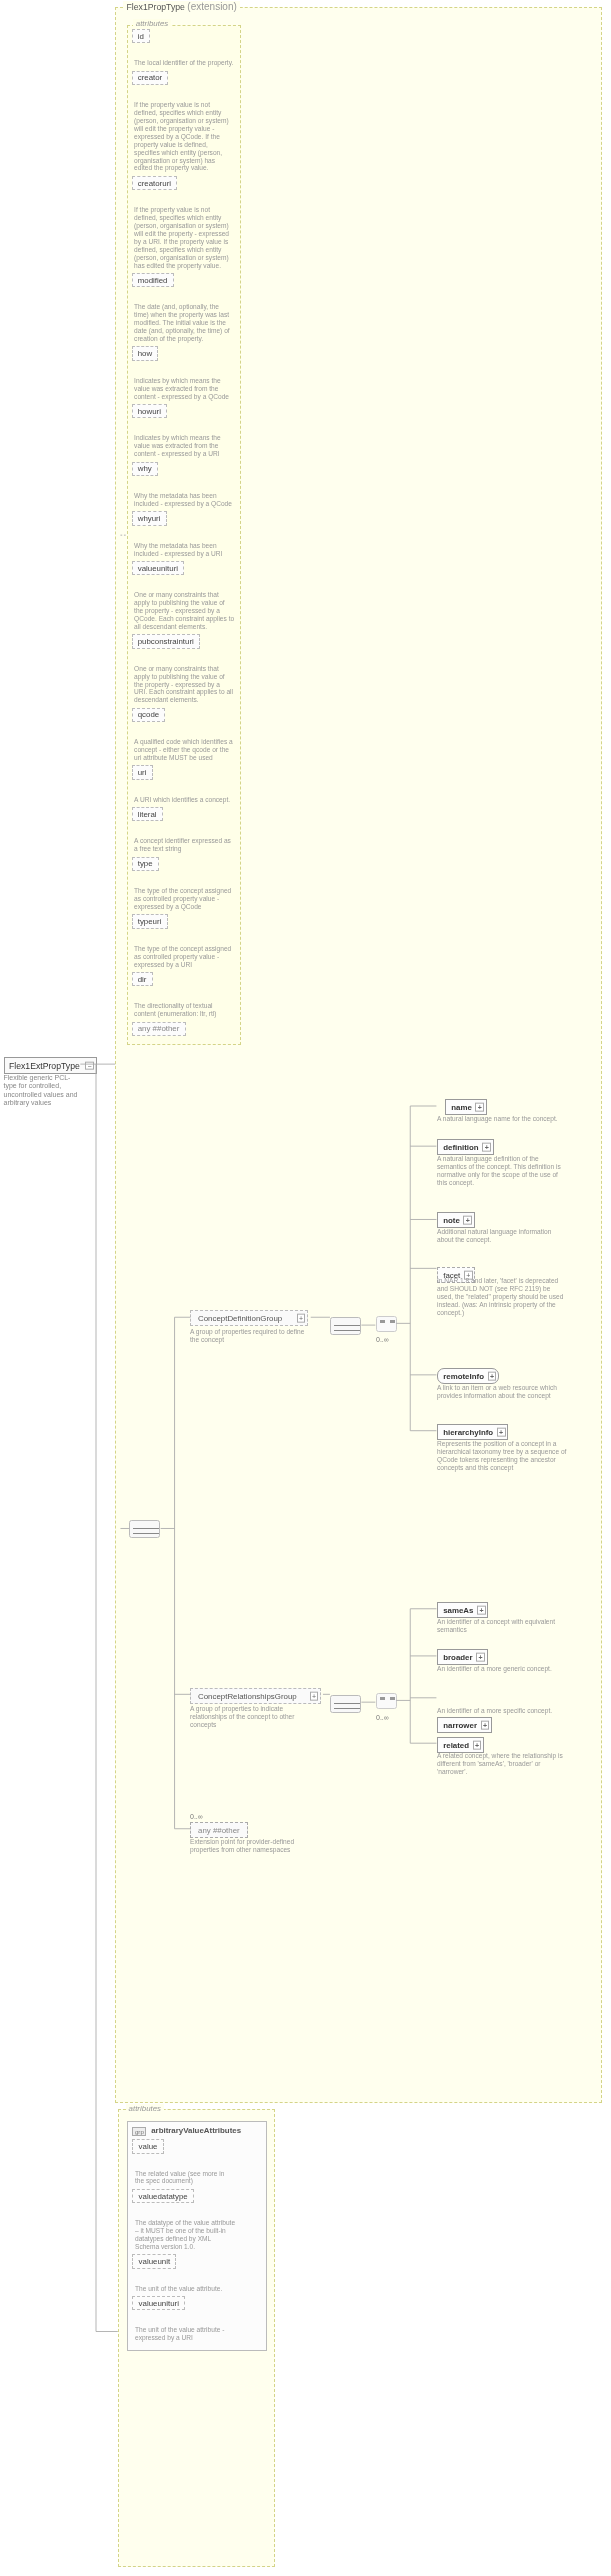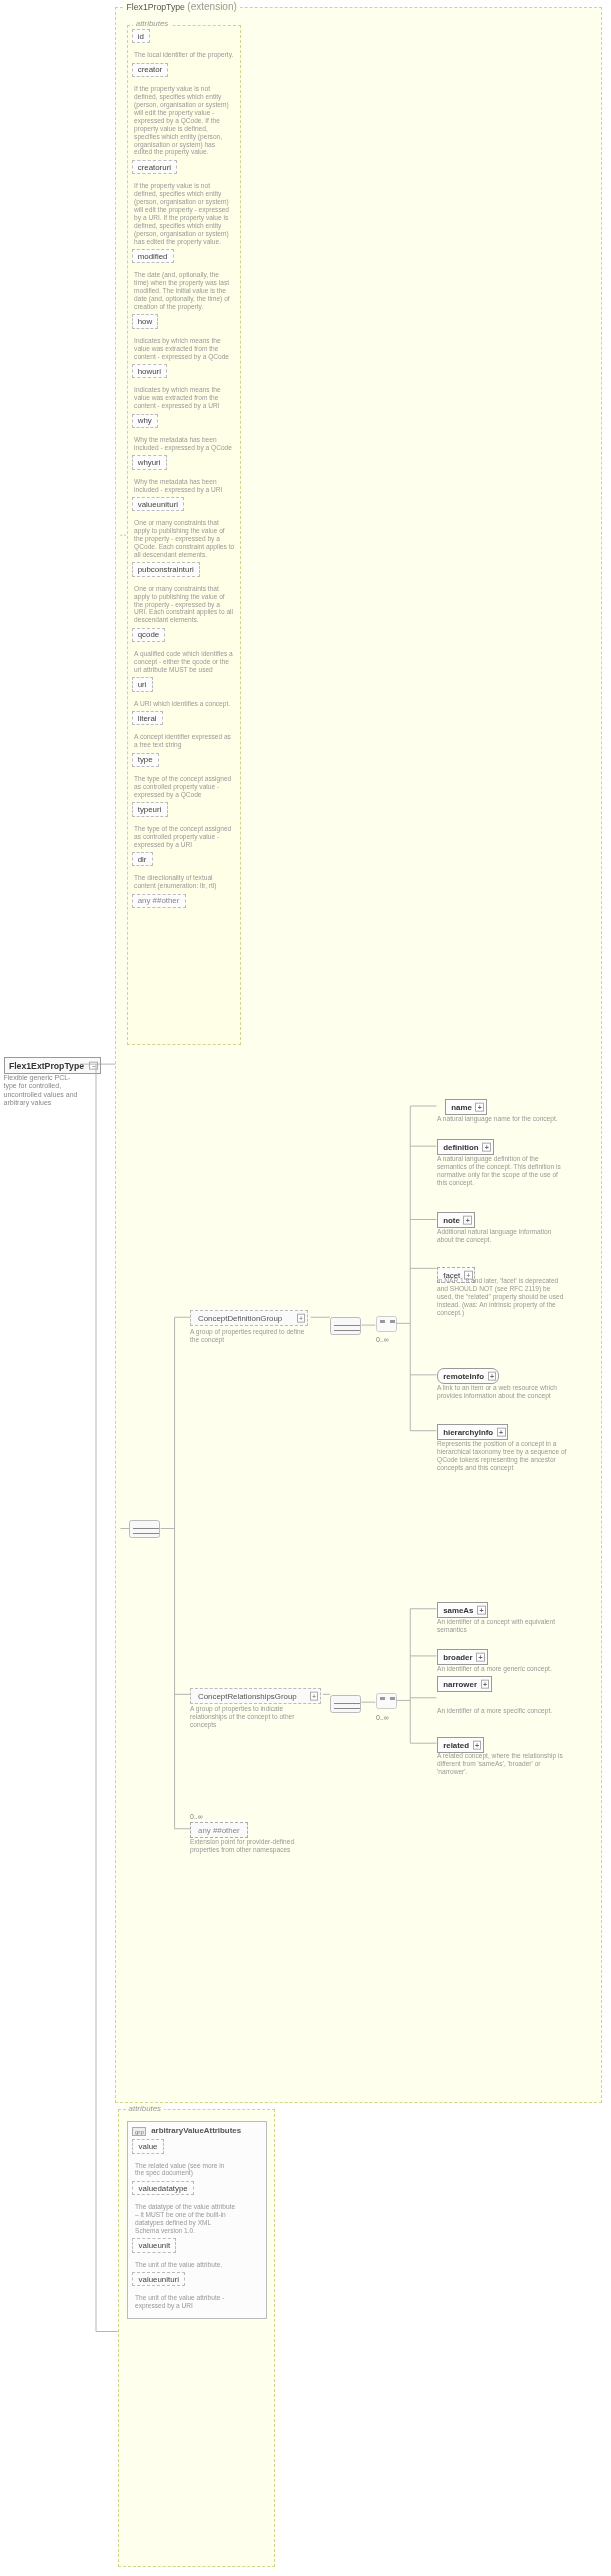--- a/index.html
+++ b/index.html
@@ -1,30 +1,30 @@
 <!DOCTYPE html>
 <html style="font-size:14px"><head>
 <meta charset="utf-8">
 <style>
 * { box-sizing: border-box; margin: 0; padding: 0; }
 body { font-family: Arial, sans-serif; font-size: 7.9px; background: #fff; width: 611px; position: relative; height: 2576px; overflow: hidden; }
 .root-box { position: absolute; left: 3.5px; top: 1057px; border: 0.9px solid #999; background: #fafafa; padding: 2.6px 15.7px 2.6px 4.4px; cursor: pointer; }
-.root-box .title { font-size: 8.7px; font-weight: bold; color: #333; margin-top: 28px; }
+.root-box .title { font-size: 8.7px; font-weight: normal; color: #333; margin-top: 28px; }
 .root-desc { position: absolute; left: 3.5px; top: 1074px; width: 74px; font-size: 7px; color: #888; line-height: 1.2; }
 .expand-badge { position: absolute; right: 1.7px; top: 50%; transform: translateY(-50%); width: 8.7px; height: 8.7px; border: 0.9px solid #aaa; background: #fff; font-size: 7px; line-height: 7px; text-align: center; color: #666; }
 
 .main-container { position: absolute; left: 115px; top: 7px; width: 487px; height: 2096px; border: 0.9px dashed #d4d488; background: #ffffee; }
 .main-title { position: absolute; left: 7px; top: -7px; background: #ffffee; padding: 0 3.5px; font-size: 8.7px; color: #555; }
 .ext-label { color: #999; font-size: 10px; }
 
 .attrs-box { position: absolute; left: 127px; top: 24.5px; width: 114px; height: 1020px; border: 0.9px dashed #d4d488; background: #ffffe8; padding: 3.5px; }
 .attrs-title { position: absolute; left: 5.2px; top: -6.1px; background: #ffffe8; padding: 0 2.6px; font-size: 7.9px; color: #999; font-style: italic; }
 
 .attr-item { margin-bottom: 3.5px; }
-.attr-name { display: inline-block; border: 0.9px dashed #bbb; padding: 1.7px 5.2px; background: #fcfcfc; font-size: 7.9px; color: #444; margin-bottom: 8px; }
+.attr-name { display: inline-block; border: 0.9px dashed #bbb; padding: 1.7px 5.2px; background: #fcfcfc; font-size: 7.9px; color: #444; margin-bottom: 16px; }
 .attr-desc { font-size: 6.6px; color: #999; line-height: 1.2; padding-left: 2.6px; max-width: 103px; }
 
 .seq-compositor { position: absolute; width: 31px; height: 17.5px; border: 0.9px solid #bbb; border-radius: 2.6px; background: #f8f8f8; }
 .seq-compositor::before { content: ""; position: absolute; left: 2.6px; top: 7px; width: 26px; height: 3.5px; border-top: 0.9px solid #888; border-bottom: 0.9px solid #888; }
 .seq1 { left: 129px; top: 1520px; }
 .seq2 { left: 330px; top: 1317px; }
 .seq3 { left: 330px; top: 1695px; }
 .switch { position: absolute; left: 376px; width: 21px; height: 15.7px; border: 0.9px solid #ccc; border-radius: 2.6px; background: #fafafa; }
 .switch::before { content: ""; position: absolute; left: 2.6px; top: 2.6px; width: 15.7px; height: 3.5px; background: linear-gradient(90deg, #999 0%, #999 33%, transparent 33%, transparent 66%, #999 66%, #999 100%); }
 .sw1 { top: 1316px; }
@@ -51,21 +51,21 @@
 .e-facet-d { left: 437px; top: 1277px; }
 .e-remote { left: 437px; top: 1368px; border-radius: 7px; }
 .e-remote-d { left: 437px; top: 1384px; }
 .e-hier { left: 437px; top: 1424px; }
 .e-hier-d { left: 437px; top: 1440px; }
 
 .e-same { left: 437px; top: 1602px; }
 .e-same-d { left: 437px; top: 1618px; }
 .e-broad { left: 437px; top: 1649px; }
 .e-broad-d { left: 437px; top: 1665px; }
-.e-narrow { left: 437px; top: 1676px; }
+.e-narrow { left: 437px; top: 1717px; }
 .e-narrow-d { left: 437px; top: 1707px; }
 .e-related { left: 437px; top: 1737px; }
 .e-related-d { left: 437px; top: 1752px; }
 
 .any-other { left: 190px; top: 1822px; border: 0.9px dashed #aaa; padding: 2.6px 7px; font-size: 7.9px; color: #888; position: absolute; background: #fafafa; }
 .any-other-d { left: 190px; top: 1838px; font-size: 6.6px; color: #999; width: 114px; position: absolute; line-height: 1.2; }
 
 .occ { position: absolute; font-size: 7px; color: #777; }
 
 .attrs2-box { position: absolute; left: 118px; top: 2109px; width: 157px; height: 458px; border: 0.9px dashed #d4d488; background: #ffffee; }

